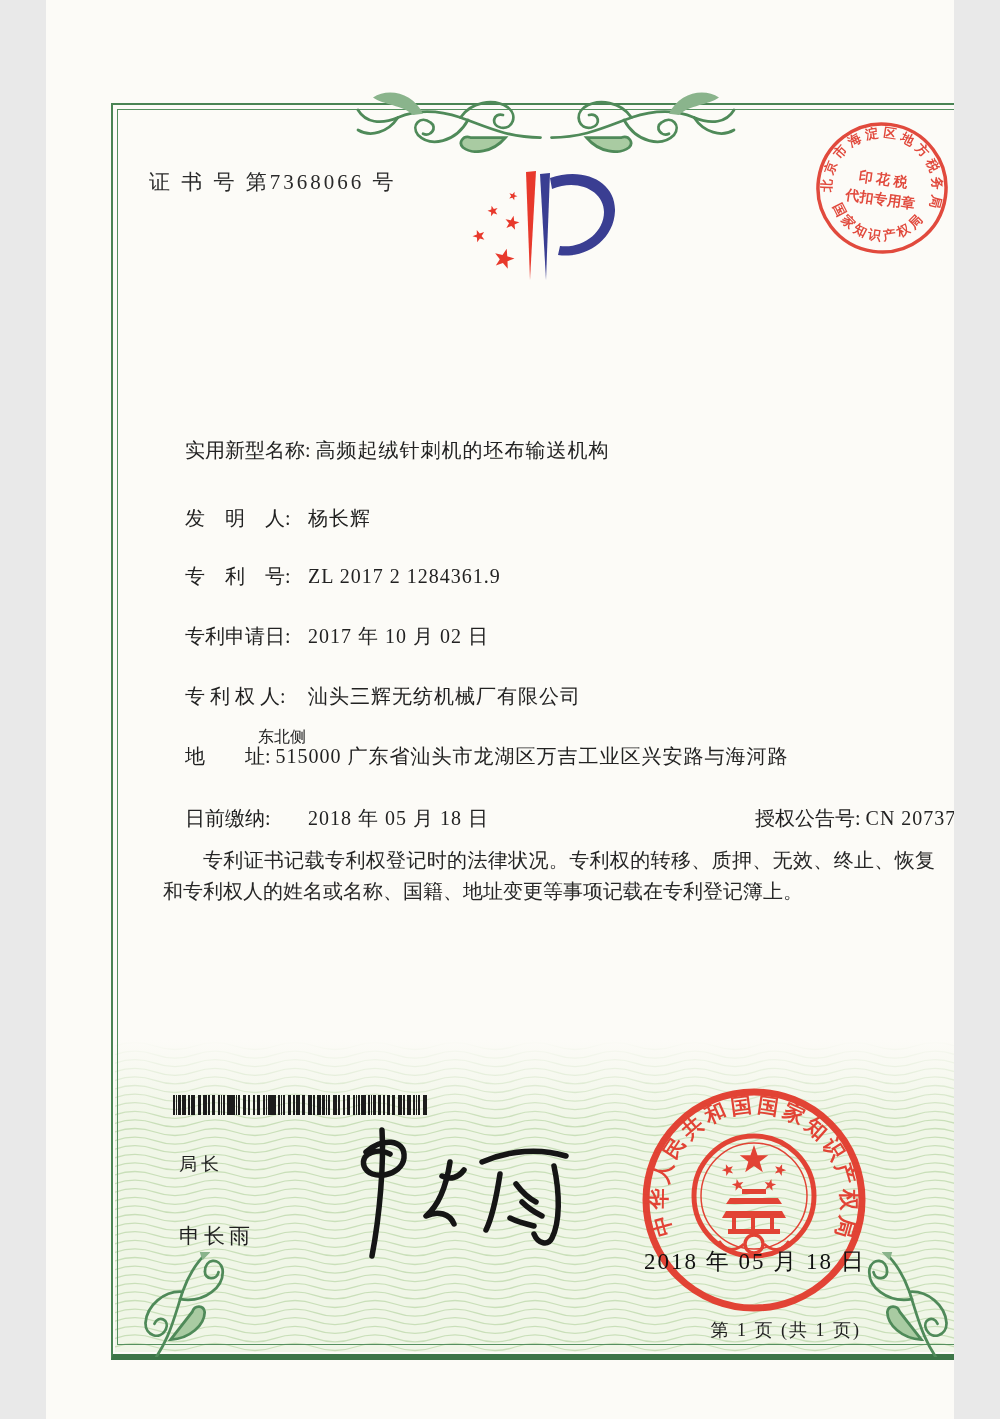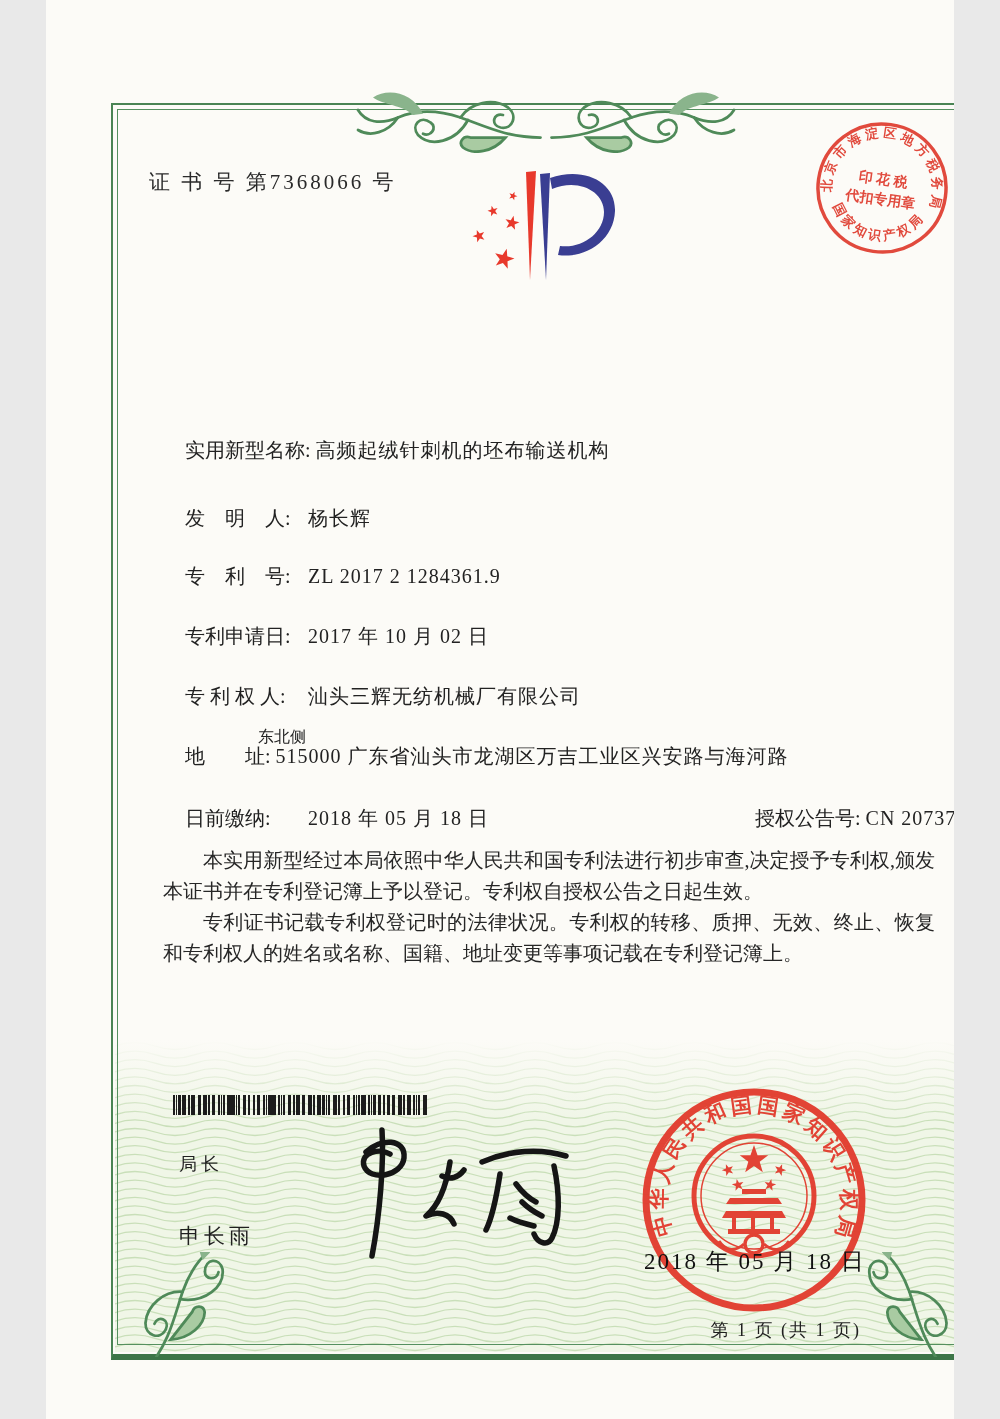--- a/index.html
+++ b/index.html
@@ -214,21 +214,20 @@
       <span class="flabel">日前缴纳:</span>
       <span class="fval">2018 年 05 月 18 日</span>
       <span class="grant-right">
         <span>授权公告号:</span>
         <span class="fval">CN 207376215 U</span>
       </span>
     </div>
   </div>
 
   <div class="abs body-text">
-    <p>本实用新型经过本局依照中华人民共和国专利法进行初步审查,决定授予专利权,颁发本证书并在专利登记簿上予以登记。专利权自授权公告之日起生效。</p>
     <p>专利证书记载专利权登记时的法律状况。专利权的转移、质押、无效、终止、恢复和专利权人的姓名或名称、国籍、地址变更等事项记载在专利登记簿上。</p>
   </div>
 
   <div class="abs barcode"></div>
 
   <div class="abs sig-role">局长</div>
   <div class="abs sig-name">申长雨</div>
 
   <svg class="abs signature" width="270" height="150" viewBox="0 0 270 150">
     <g stroke="#151515" stroke-width="5.5" fill="none" stroke-linecap="round" stroke-linejoin="round">

